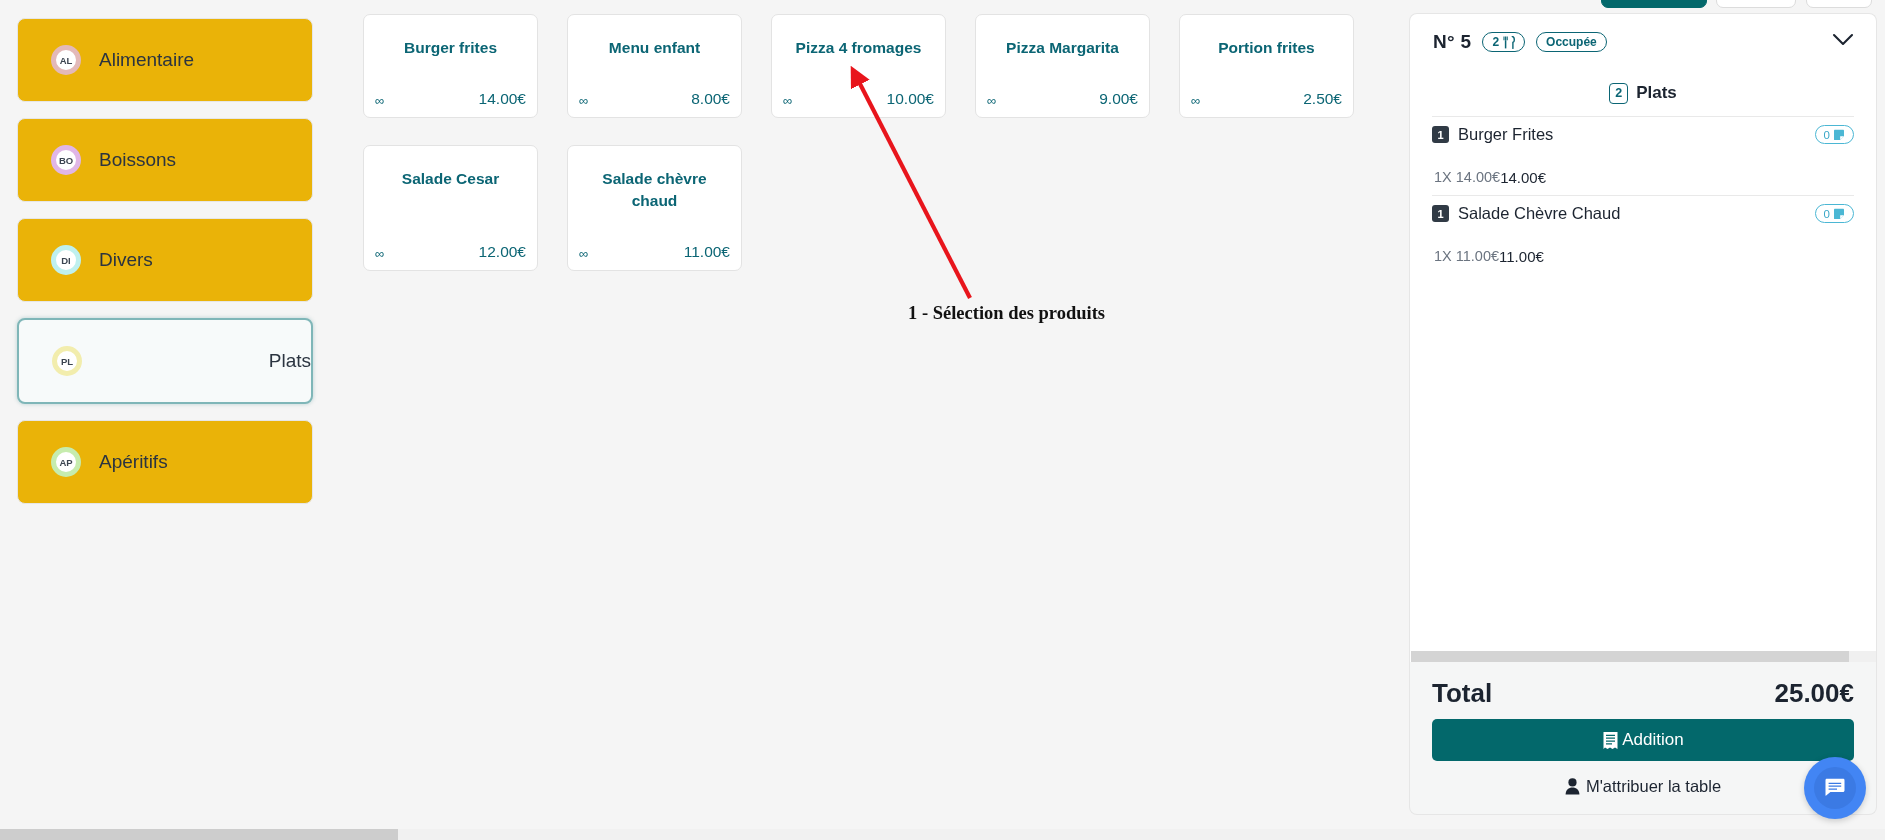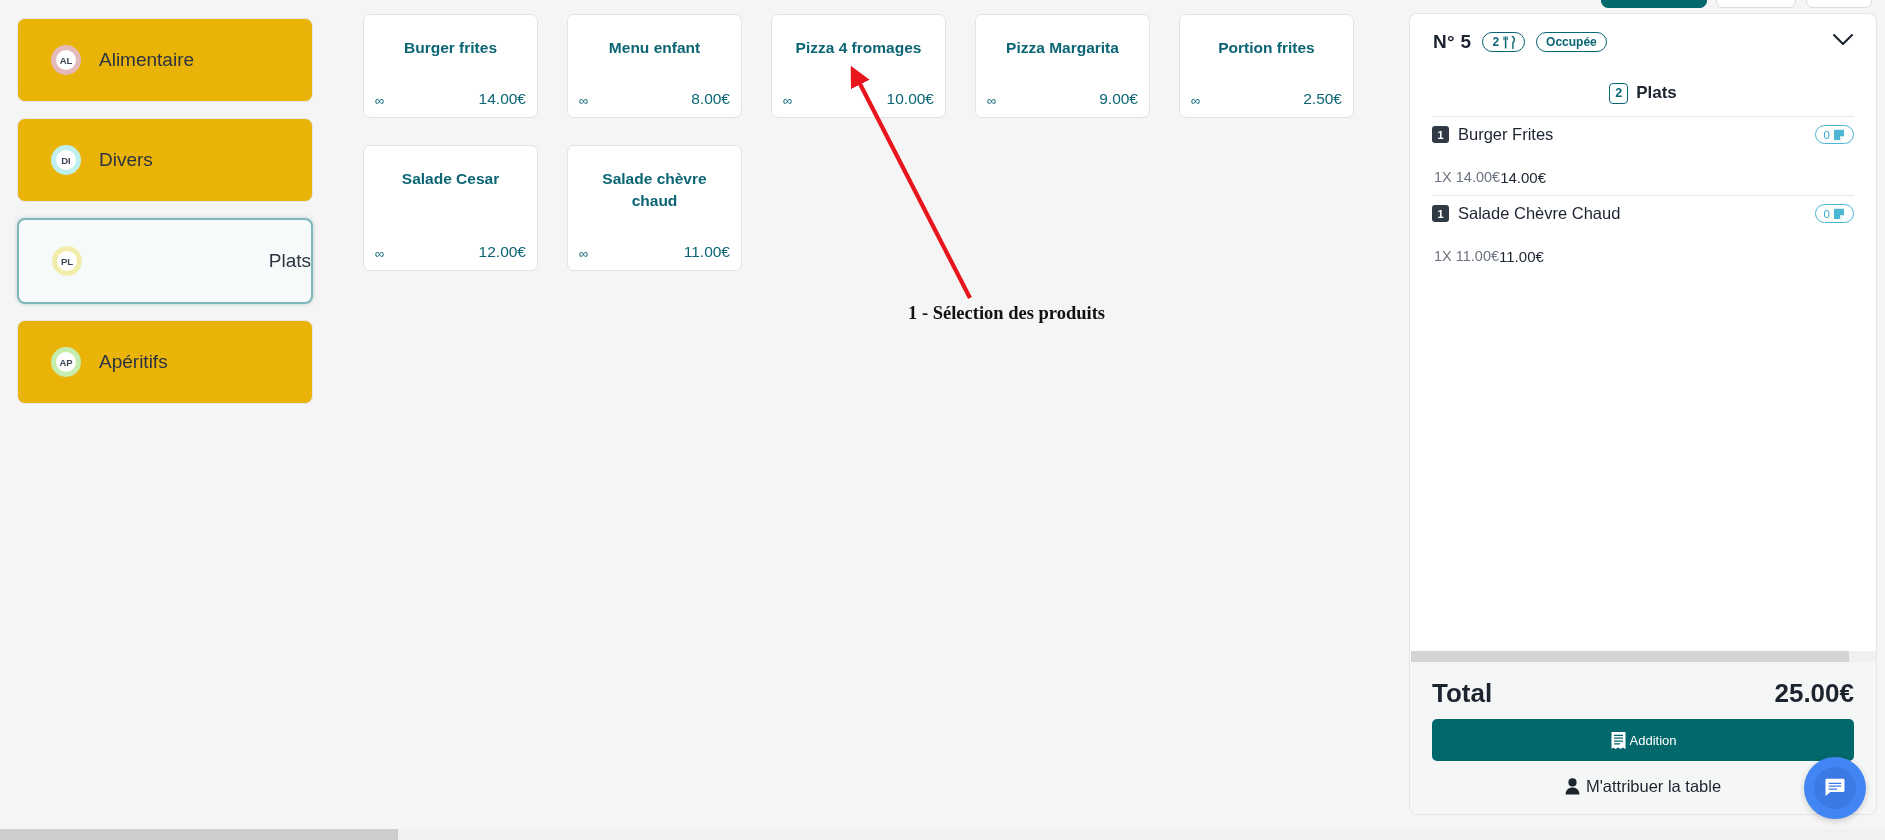--- a/index.html
+++ b/index.html
@@ -168,21 +168,21 @@
     flex: 0 0 auto;
   }
   .total-row { display: flex; align-items: flex-end; justify-content: space-between; margin-bottom: 10px; }
   .total-label { font-size: 26px; font-weight: bold; color: #1c2430; }
   .total-value { font-size: 26px; font-weight: bold; color: #1c2430; }
   .btn-addition {
     width: 100%; height: 42px;
     background: #03686b; color: #ffffff;
     border: none; border-radius: 5px;
     font-family: "Liberation Sans", sans-serif;
-    font-size: 13px; cursor: pointer;
+    font-size: 17px; cursor: pointer;
     display: flex; align-items: center; justify-content: center; gap: 3px;
   }
   .assign-row {
     margin-top: 16px;
     display: flex; align-items: center; justify-content: center; gap: 6px;
     font-size: 16.5px; color: #1c2430; cursor: pointer;
   }
 
   
   .annot-svg { position: absolute; left: 0; top: 0; width: 1885px; height: 840px; pointer-events: none; }
@@ -218,20 +218,26 @@
     <div class="top-btn" style="left:1716px;width:80px;"></div>
     <div class="top-btn" style="left:1806px;width:66px;"></div>
   </div>
 
   <div class="sidebar">
     <div class="cat-card">
       <span class="cat-avatar" style="border: 5px solid rgb(227, 185, 185);">
           <span>AL</span>
         </span>
       <span class="cat-label">Alimentaire</span>
+    </div>
+    <div class="cat-card">
+      <span class="cat-avatar" style="border: 5px solid rgb(224, 182, 230);">
+          <span>BO</span>
+        </span>
+      <span class="cat-label">Boissons</span>
     </div>
     <div class="cat-card">
       <span class="cat-avatar" style="border: 5px solid rgb(191, 240, 238);">
           <span>DI</span>
         </span>
       <span class="cat-label">Divers</span>
     </div>
     <div class="cat-card active">
       <span class="cat-avatar" style="border: 5px solid rgb(242, 237, 173);">
           <span>PL</span>

